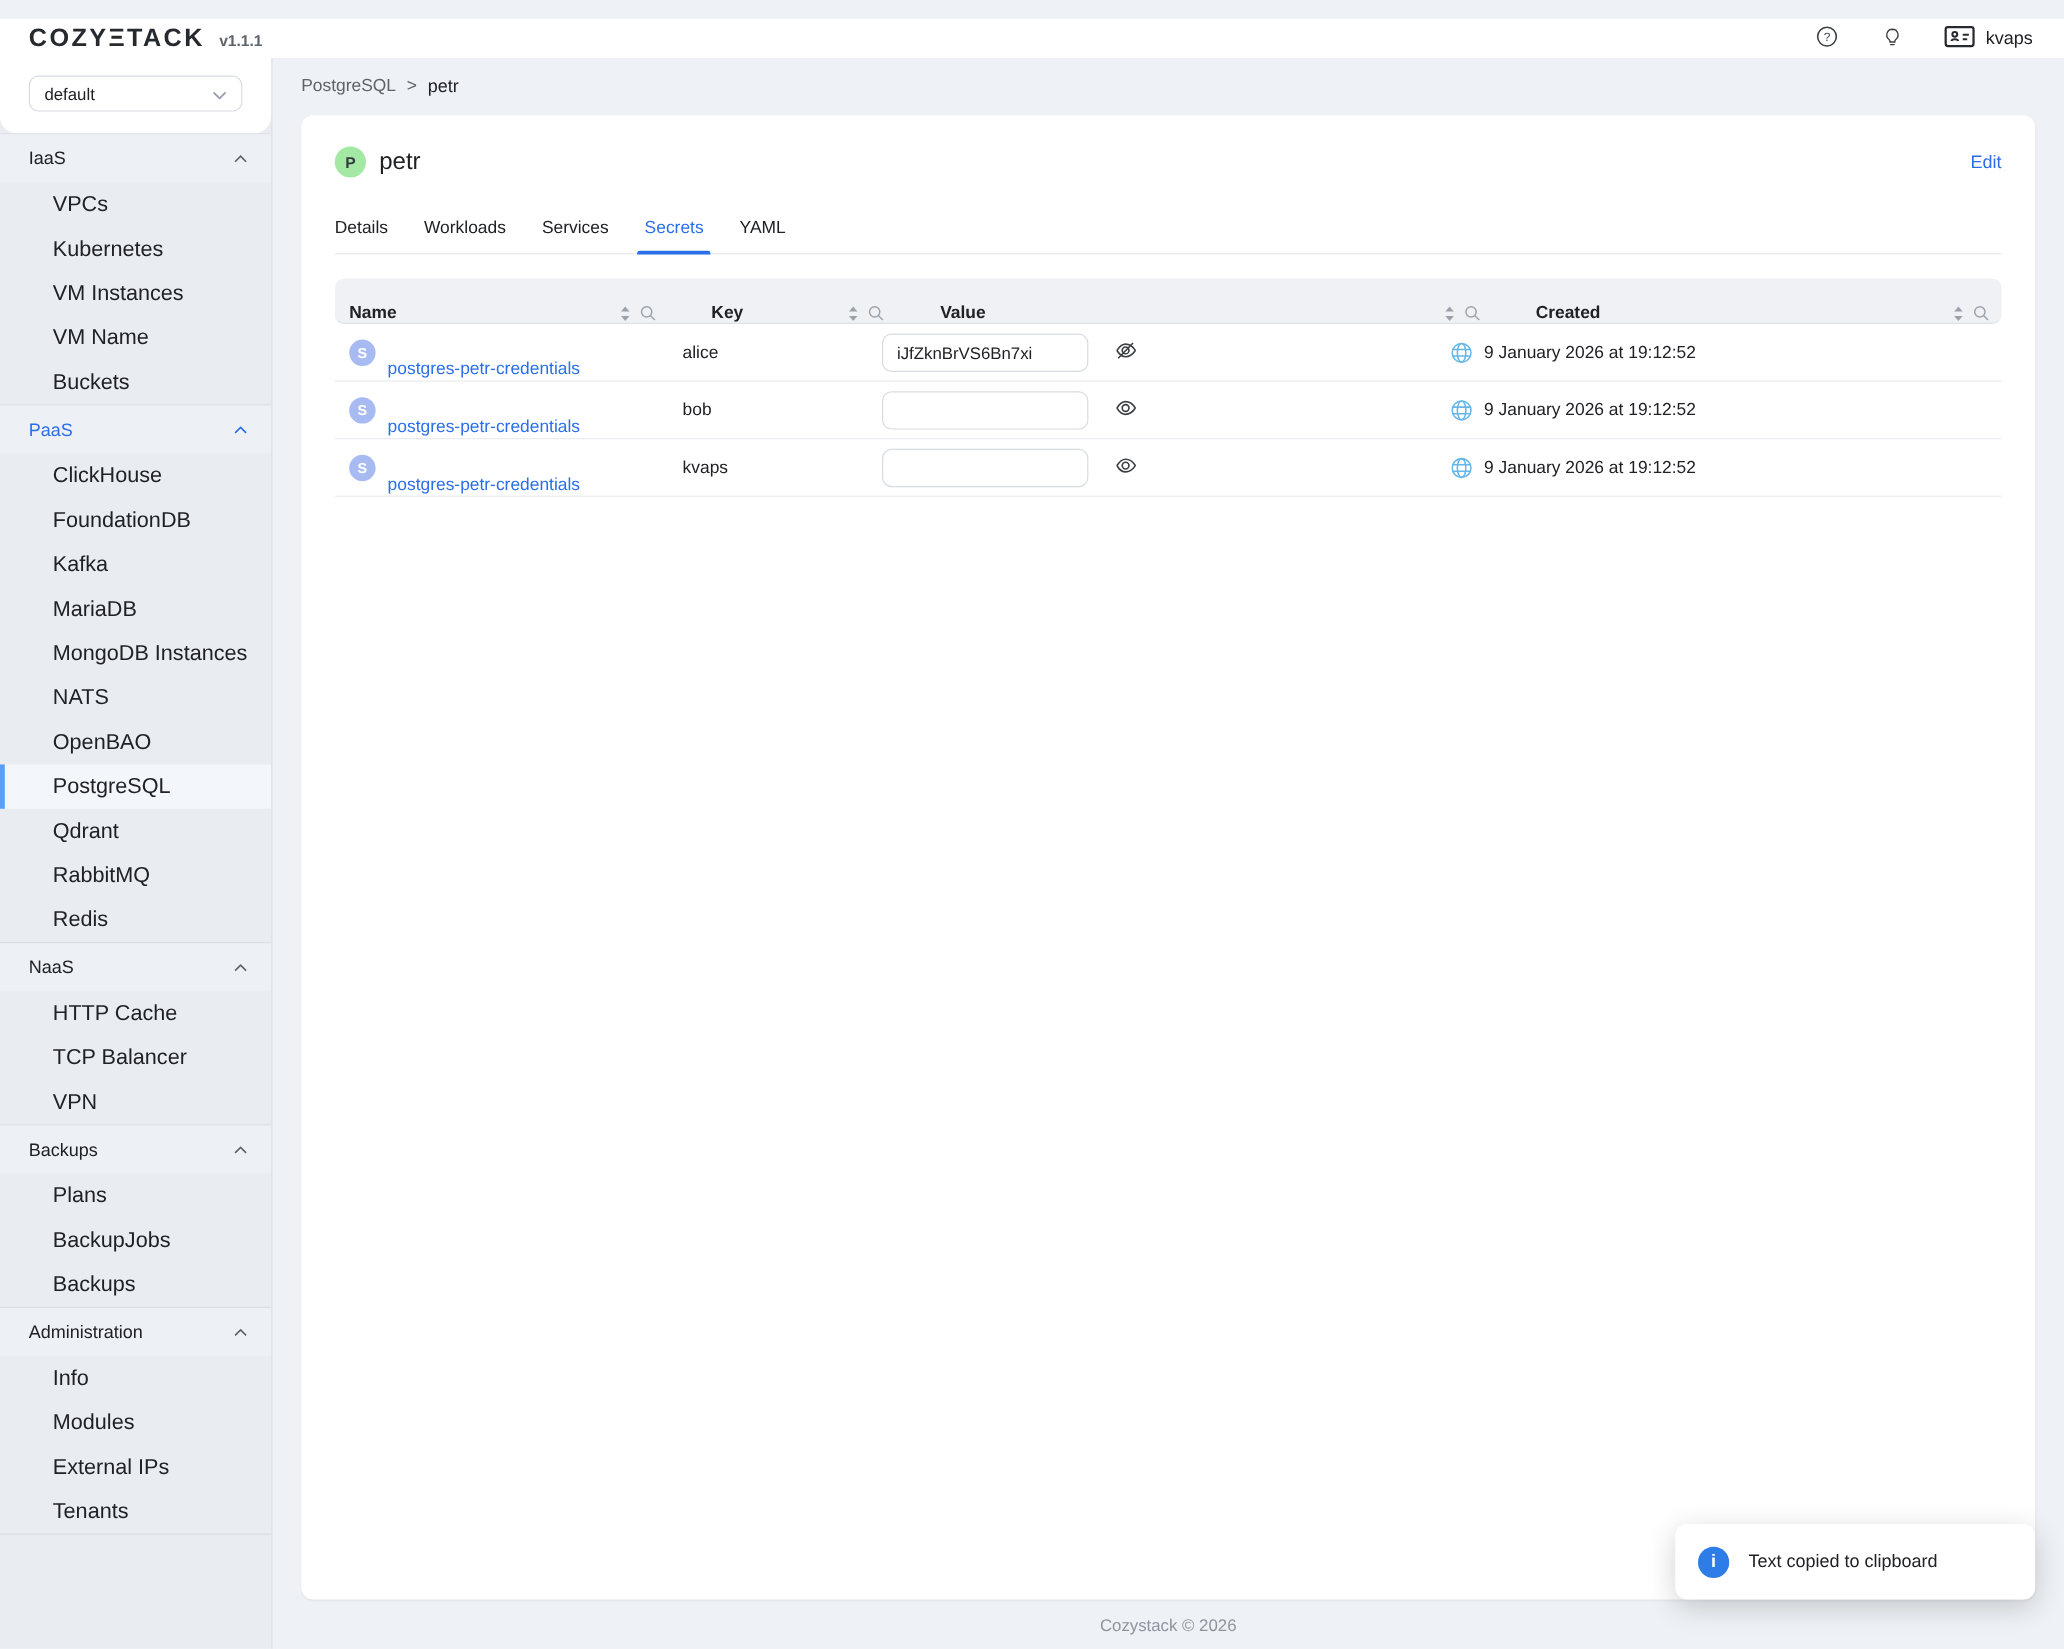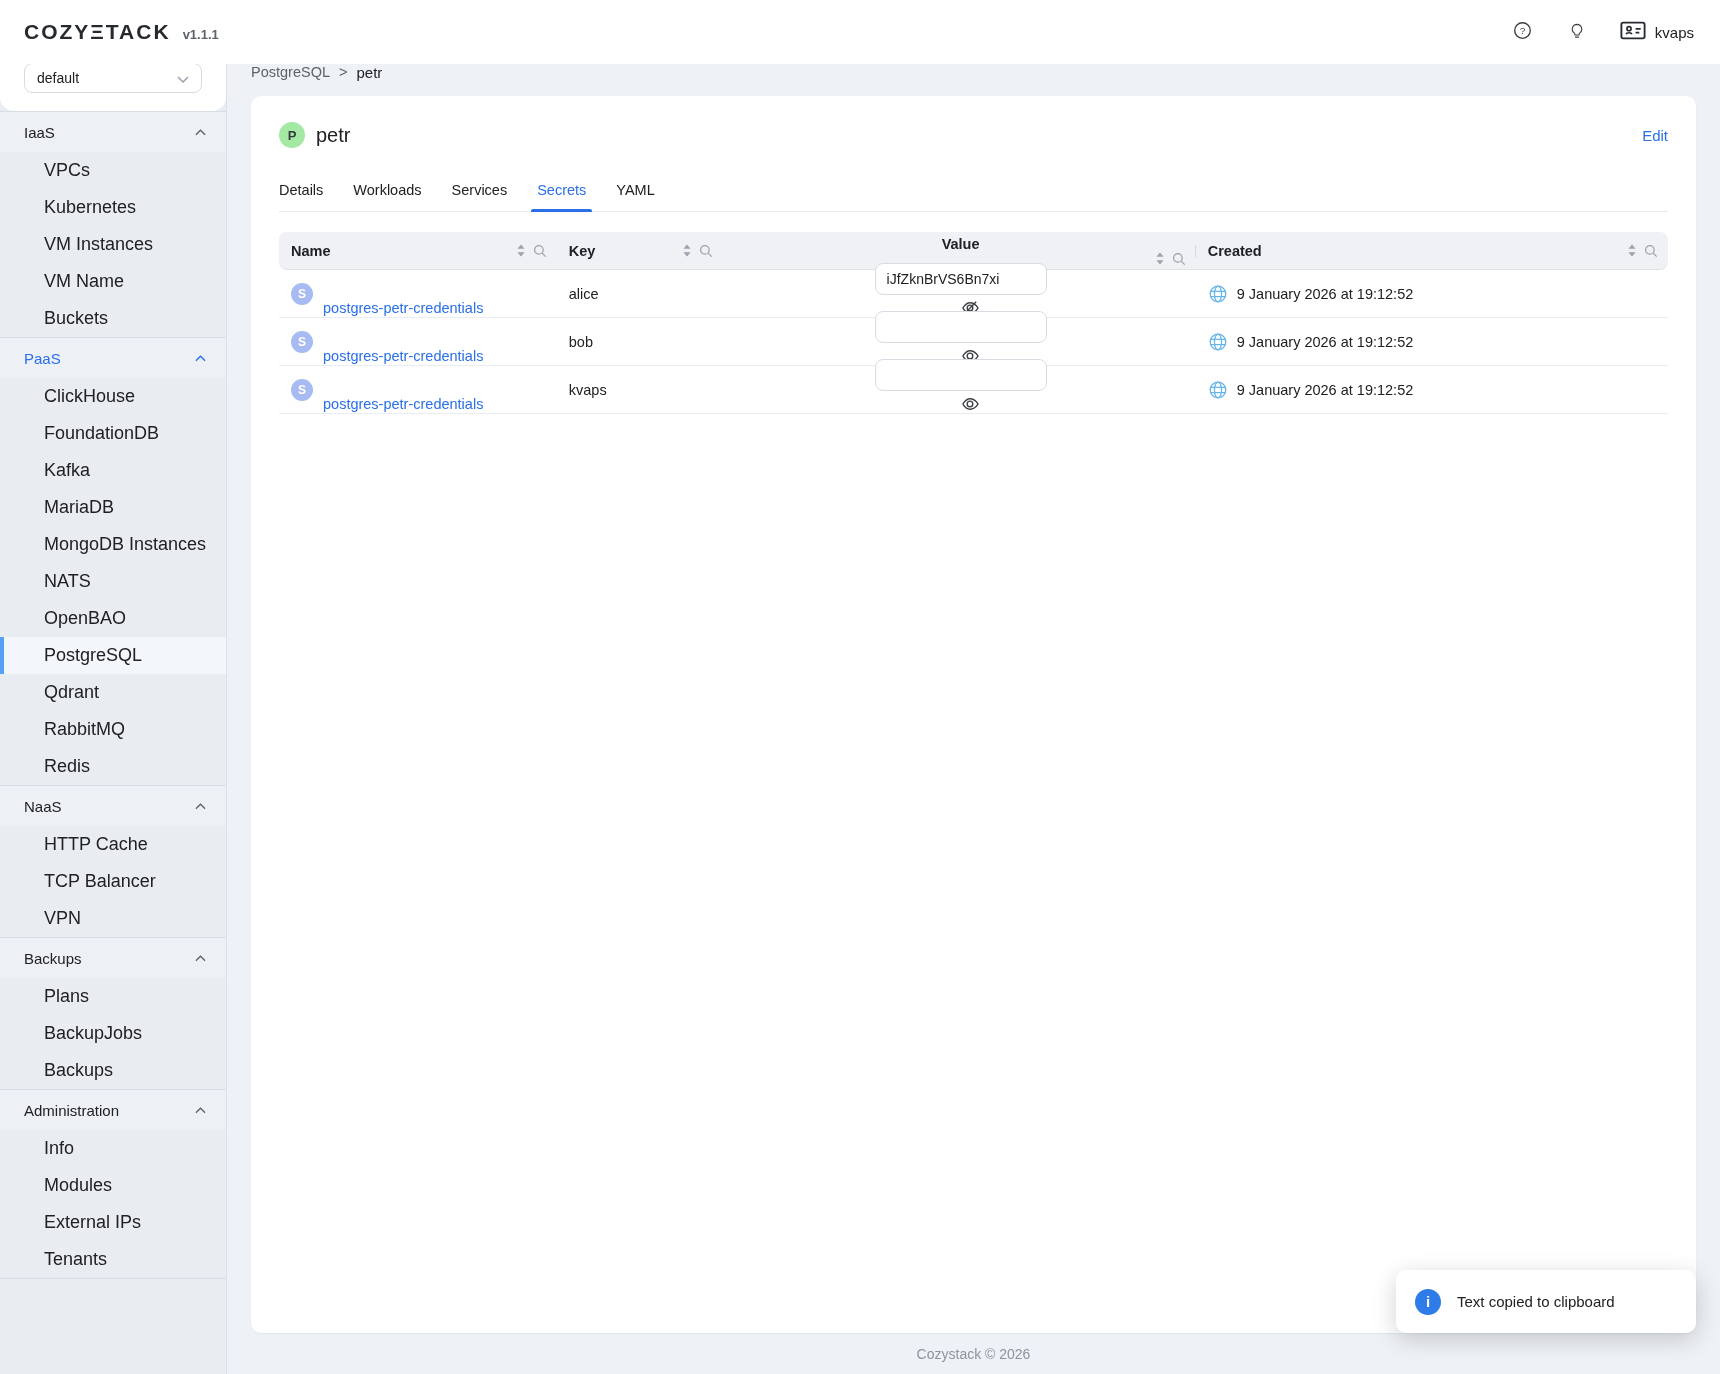--- a/index.html
+++ b/index.html
@@ -1,21 +1,21 @@
 <!DOCTYPE html>
 <html style="--accent: #2a6fe8; --bar: #57a0f6; --avatar-green: #a3e9a3; --secret-avatar: #a7bbf2; --globe: #66b6e8; --info: #2d7ce8;"><head>
 <meta charset="utf-8">
 <style>
   html,body{margin:0;padding:0;width:1720px;height:1374px;overflow:hidden;
     font-family:"Liberation Sans",sans-serif;color:#202124;background:#eef1f5;}
   *{box-sizing:border-box;}
   :root{--accent:#2a6fe8;--bar:#57a0f6;--avatar-green:#a3e9a3;--secret-avatar:#a7bbf2;--globe:#66b6e8;--info:#2d7ce8;}
 
   
-  .topbar{position:fixed;top:0;left:0;width:1720px;height:64px;background:#fff;
+  .topbar{position:fixed;top:16px;left:0;width:1720px;height:32px;background:#fff;
     display:flex;align-items:center;justify-content:space-between;padding:0 26px 0 24px;z-index:6;}
   .topbar-left{display:flex;align-items:baseline;}
   .logo{font-size:21px;font-weight:600;letter-spacing:2px;color:#26292e;cursor:pointer;}
   .version{font-size:13px;font-weight:700;color:#5c636b;margin-left:12px;}
   .topbar-right{display:flex;align-items:center;gap:32px;}
   .icon-btn{background:none;border:none;padding:2px;display:flex;align-items:center;cursor:pointer;}
   .user-chip{display:flex;align-items:center;gap:9px;font-size:15px;color:#202124;cursor:pointer;}
 
   
   .app{display:flex;height:1374px;padding-top:48px;}
@@ -50,27 +50,27 @@
   .page-title{font-size:20px;font-weight:500;margin:0 0 0 11px;}
   .edit-link{margin-left:auto;color:var(--accent);font-size:15px;text-decoration:none;cursor:pointer;}
 
   .tabs{display:flex;margin-top:24px;border-bottom:1px solid #e8eaee;}
   .tab{margin-right:30px;padding:10px 0 13px;font-size:14.5px;cursor:pointer;position:relative;color:#202124;}
   .tab.active{color:var(--accent);}
   .tab.active::after{content:"";position:absolute;left:-6px;right:-6px;bottom:-1px;height:3px;background:var(--accent);border-radius:2px 2px 0 0;}
 
   
   .table{margin-top:20px;}
-  .thead{display:flex;background:#eff1f5;border-radius:8px;height:38px;align-items:center;border-bottom:1px solid #dfe3e9;}
+  .thead{display:flex;background:#eff1f5;border-radius:8px;height:38px;align-items:flex-end;border-bottom:1px solid #dfe3e9;gap:24px;}
   .th{display:flex;align-items:center;padding:0 10px 0 12px;position:relative;}
   .th:not(:last-child)::after{content:"";position:absolute;right:0;top:9px;bottom:9px;width:1px;background:#d4d9df;}
   .th-label{font-weight:700;font-size:14.5px;}
   .th .icons{margin-left:auto;display:flex;align-items:center;gap:7px;}
   .mini-btn{background:none;border:none;padding:0;display:flex;align-items:center;cursor:pointer;}
-  .col0{width:20%;}.col1{width:12%;}.col2{width:34%;flex-direction:column;}.col3{flex:1;}
+  .col0{width:20%;}.col1{width:12%;}.col2{width:34%;}.col3{flex:1;}
   .trow{display:flex;align-items:center;height:48px;border-bottom:1px solid #e9ecf0;}
   .td{display:flex;align-items:center;padding:0 10px 0 12px;font-size:14.5px;}
   .s-avatar{width:22px;height:22px;border-radius:50%;background:var(--secret-avatar);color:#fff;
     font-size:12px;font-weight:700;display:flex;align-items:center;justify-content:center;margin-right:10px;flex-shrink:0;}
   .name-link{color:var(--accent);text-decoration:none;cursor:pointer;margin-top:29px;}
   .value-input{width:172px;height:32px;border:1px solid #d8dce2;border-radius:8px;padding:0 11px;
     font-size:14px;font-family:"Liberation Sans",sans-serif;color:#202124;background:#fff;outline:none;}
   .eye-btn{margin-left:18px;background:none;border:none;padding:3px;display:flex;align-items:center;cursor:pointer;color:#3c4043;}
   .globe{display:flex;align-items:center;margin-right:9px;color:var(--globe);}
 

